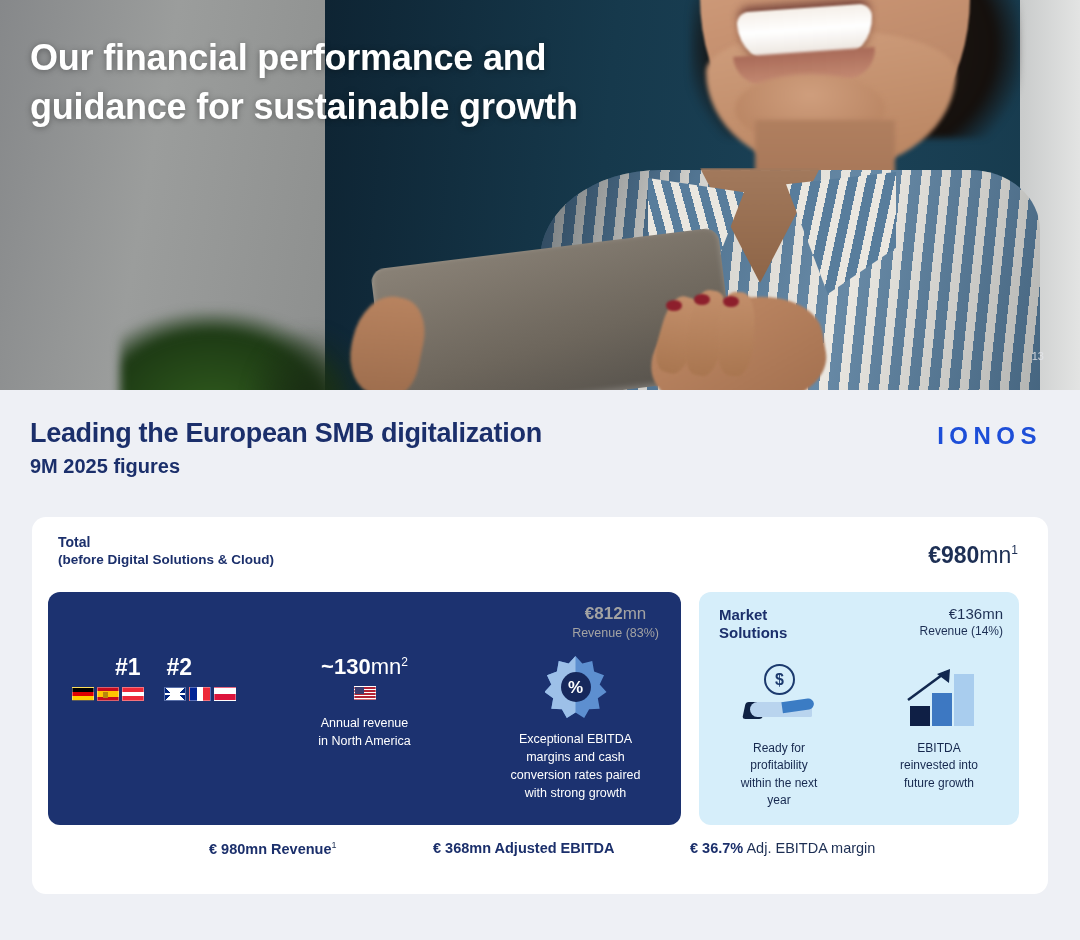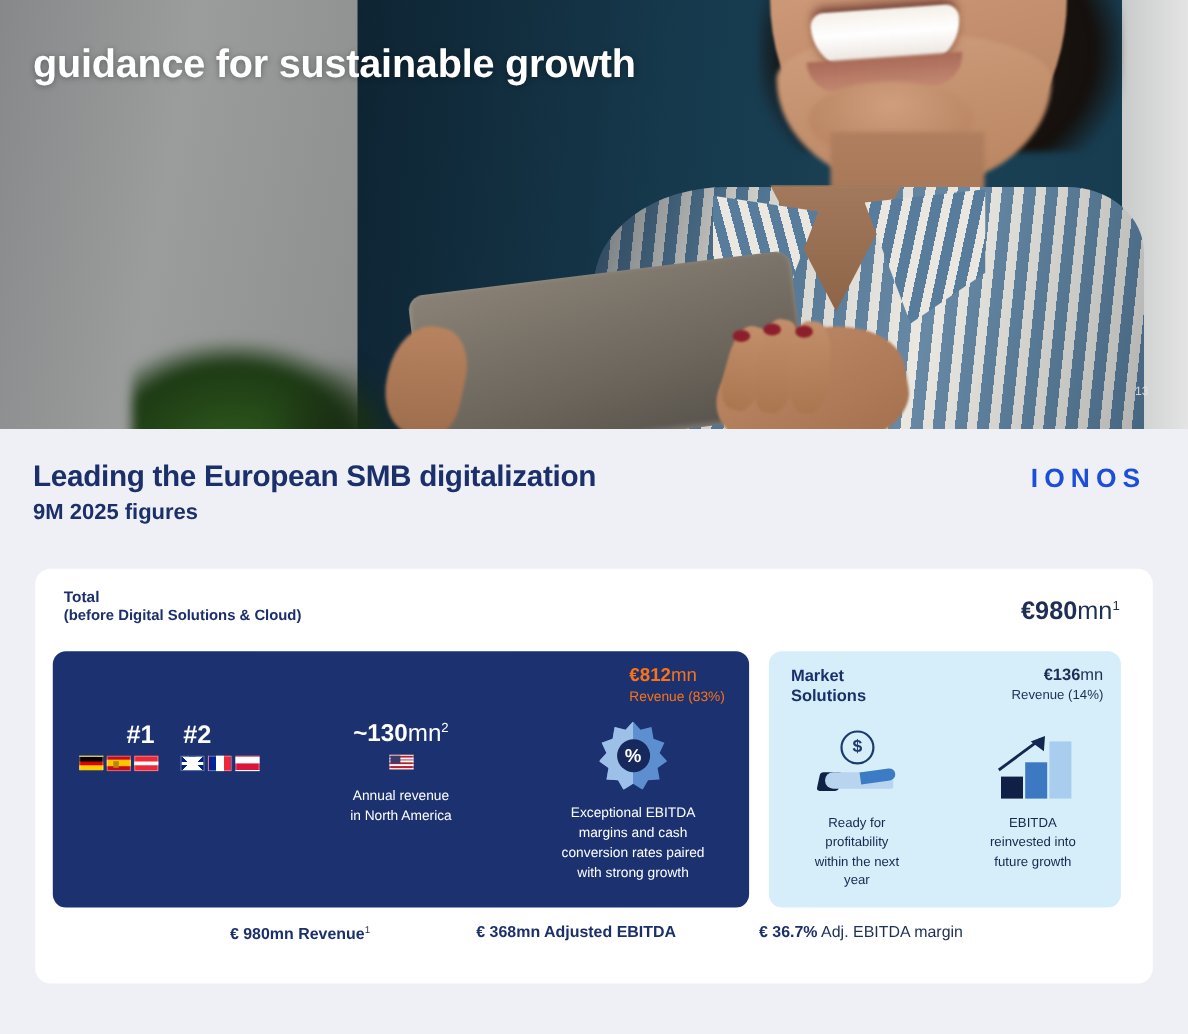--- a/index.html
+++ b/index.html
@@ -194,21 +194,21 @@
   }
   .total-val b { font-weight: bold; }
   .total-val sup { font-size: 12px; vertical-align: super; }
 
   
   .panel-dark {
     position: absolute; left: 48px; top: 592px; width: 633px; height: 233px;
     background: #1c3270; border-radius: 12px;
   }
   .pd-val {
-    position: absolute; right: 22px; top: 12px; text-align: left; color: #f97316; margin-left: 16px;
+    position: absolute; right: 22px; top: 12px; text-align: center; color: #a3a3a3; margin-left: 16px;
   }
   .pd-val .big { font-size: 17px; font-weight: 400; }
   .pd-val .big b { font-weight: bold; }
   .pd-val .sm { font-size: 12.5px; margin-top: 2px; }
 
   .tri { position: absolute; top: 62px; display: flex; width: 100%; }
   .tri-col { flex: 1; text-align: center; color: #fff; }
   .rank-row { font-size: 23px; font-weight: bold; display: flex; justify-content: center; gap: 26px; letter-spacing: 0; }
   .flag-row { display: flex; justify-content: center; gap: 20px; margin-top: 6px; }
   .flag-grp { display: flex; gap: 3px; }
@@ -266,21 +266,21 @@
   .panel-light {
     position: absolute; left: 699px; top: 592px; width: 320px; height: 233px;
     background: #d6eefa; border-radius: 12px;
   }
   .pl-title {
     position: absolute; left: 20px; top: 14px;
     font-size: 15px; font-weight: bold; color: #1b2f6b; line-height: 1.2;
   }
   .pl-val { position: absolute; right: 16px; top: 13px; text-align: right; color: #1d2f54; }
   .pl-val .big { font-size: 15px; font-weight: 400; }
-  .pl-val .big b { font-weight: bold; }
+  .pl-val .big b { font-weight: normal; }
   .pl-val .sm { font-size: 12px; margin-top: 2px; }
   .pl-cols { position: absolute; left: 0; top: 72px; width: 100%; display: flex; }
   .pl-col { flex: 1; text-align: center; color: #16284e; }
   .pl-cap { font-size: 12px; line-height: 1.45; margin-top: 14px; }
 
   .icon-coin { position: relative; width: 86px; height: 62px; margin: 0 auto; }
   .coin {
     position: absolute; left: 28px; top: 0; width: 31px; height: 31px;
     border-radius: 50%; border: 2px solid #1c3a6e; background: #d6eefa;
     display: flex; align-items: center; justify-content: center;
@@ -343,20 +343,21 @@
     <div class="hand-r"></div>
     <div class="finger f1"></div>
     <div class="finger f2"></div>
     <div class="finger f3"></div>
     <div class="nail n1"></div>
     <div class="nail n2"></div>
     <div class="nail n3"></div>
   </div>
 
   <div class="hero-title">
+    <div>Our financial performance and</div>
     <div>guidance for sustainable growth</div>
   </div>
 
   <div class="page-num">13</div>
 </div>
 
 <div class="section-head">
   <div class="sec-title">Leading the European SMB digitalization</div>
   <div class="sec-sub">9M 2025 figures</div>
   <div class="logo">IONOS</div>

